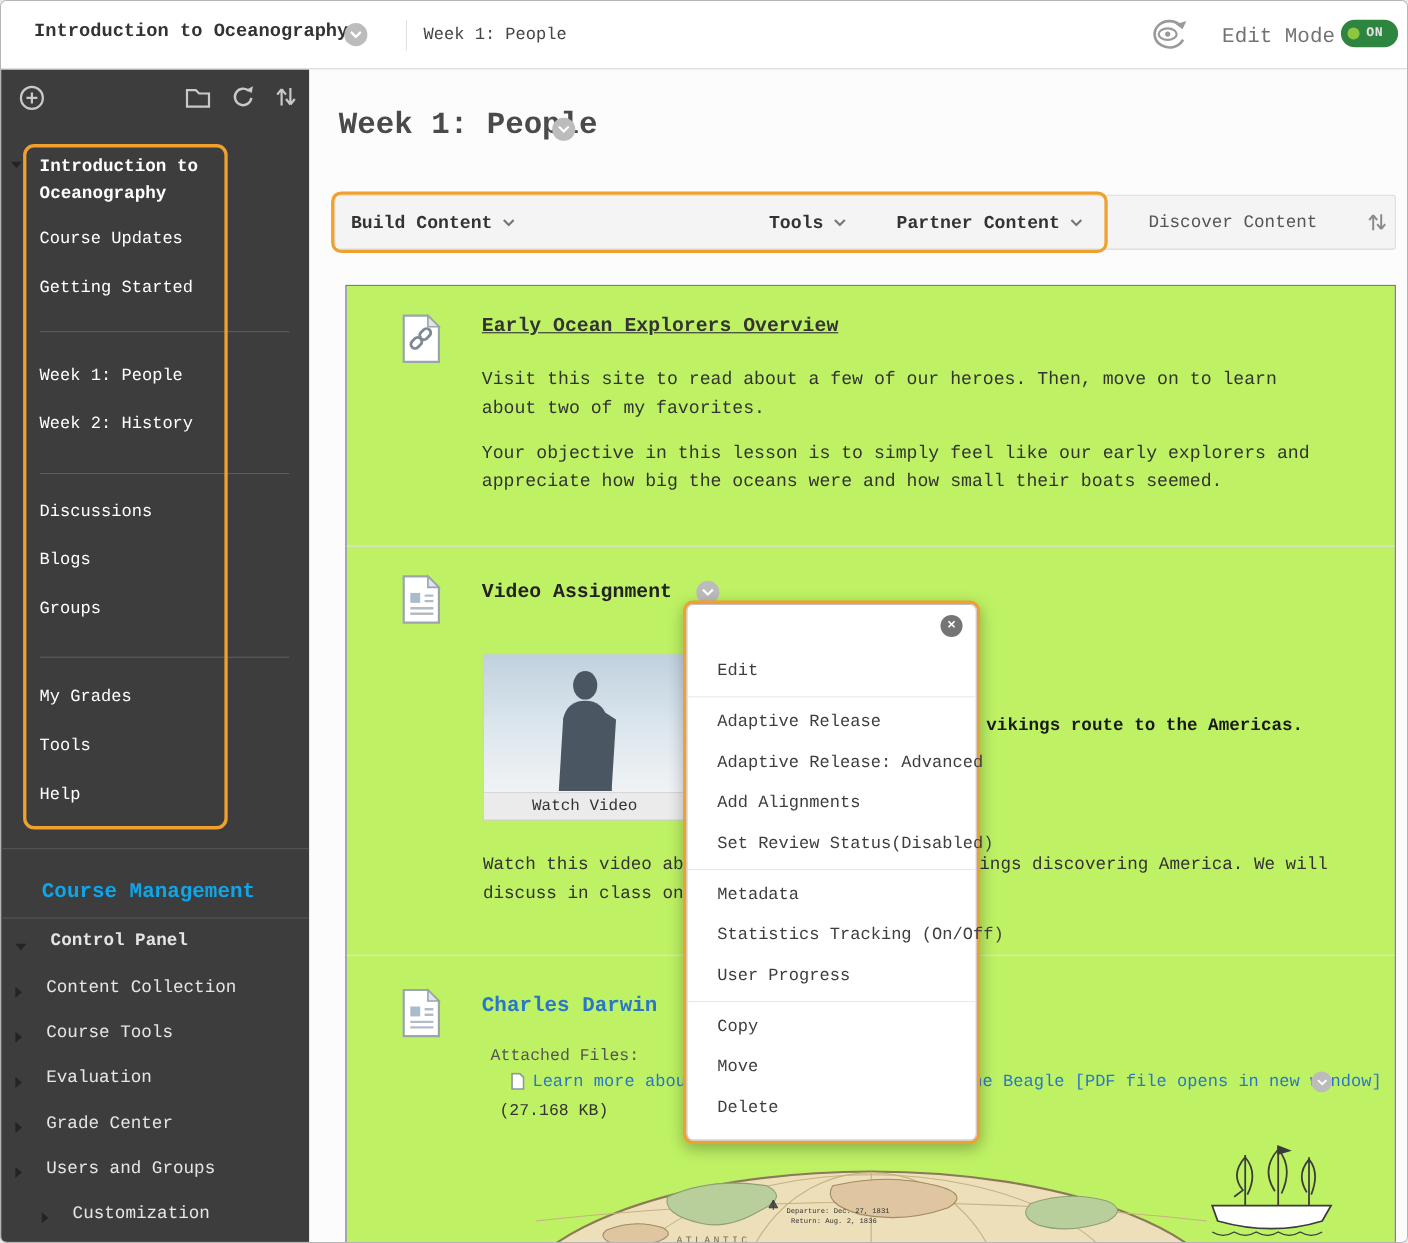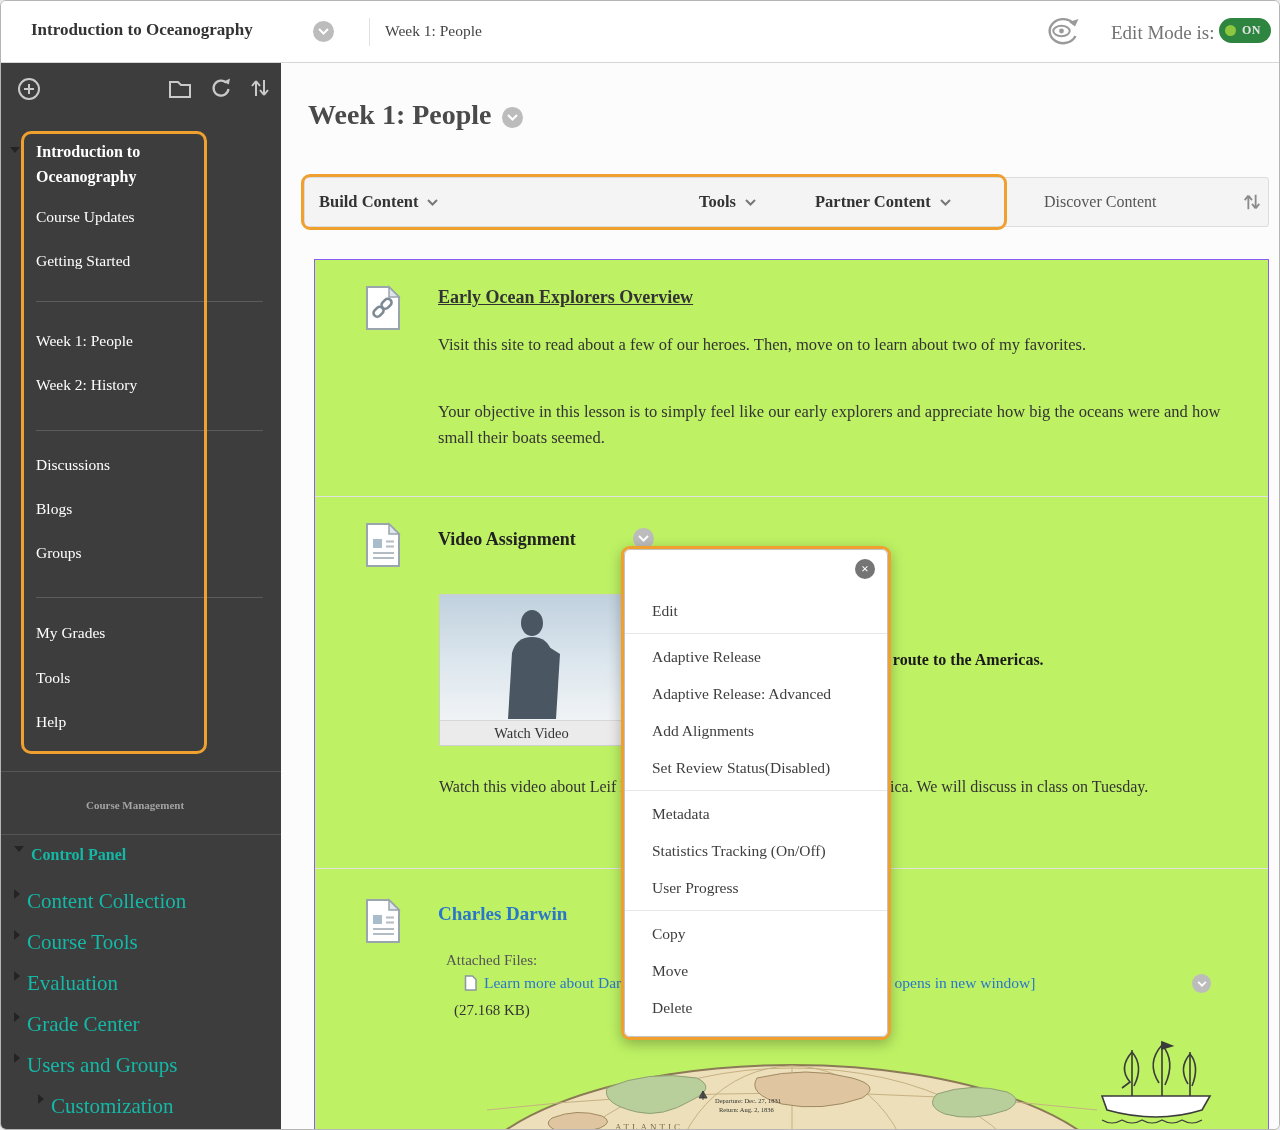--- a/index.html
+++ b/index.html
@@ -1,20 +1,20 @@
 <!DOCTYPE html>
 <html><head>
 <meta charset="utf-8">
 <style>
   * { margin:0; padding:0; box-sizing:border-box; }
   html,body { background:#e9e9e9; }
   .page {
     position:relative; width:1280px; height:1130px; margin:0 auto;
     background:#fff; border:1px solid #b5b5b5; border-radius:6px; overflow:hidden;
-    font-family:Liberation Serif, serif; color:#333;
+    font-family:Liberation Mono, monospace; color:#333;
   }
   .abs { position:absolute; }
 
   
   .topbar { position:absolute; top:0; left:0; right:0; height:62px; background:#fff; border-bottom:1px solid #d6d6d6; z-index:40; }
   .course-title { position:absolute; left:30px; top:19px; font-size:17px; font-weight:bold; color:#333; }
   .breadcrumb { position:absolute; left:384px; top:21px; font-size:15.5px; color:#444; }
   .vsep { position:absolute; left:368px; top:17px; width:1px; height:28px; background:#e0e0e0; }
   .chev-circle { position:absolute; width:21px; height:21px; border-radius:50%; background:#bcbcbc; display:flex; align-items:center; justify-content:center; cursor:pointer; }
   .editmode-label { position:absolute; left:1110px; top:21px; font-size:19px; color:#737373; }
@@ -24,23 +24,23 @@
   .preview-icon { position:absolute; left:1043px; top:14px; cursor:pointer; }
 
   
   .sidebar { position:absolute; top:62px; left:0; width:280px; bottom:0; background:#3d3d3d; z-index:10; }
   .s-icon { position:absolute; cursor:pointer; }
   .snav-title { position:absolute; left:35px; top:76px; width:165px; font-size:16px; font-weight:bold; color:#fff; line-height:25px; cursor:pointer; }
   .snav { position:absolute; left:35px; font-size:15.5px; color:#fff; cursor:pointer; white-space:nowrap; }
   .s-divider { position:absolute; left:35px; width:227px; height:1px; background:#5c5c5c; }
   .s-section-divider { position:absolute; left:0; width:280px; height:1px; background:#555; }
   .orange-box { position:absolute; border:3px solid #EFA02E; border-radius:10px; pointer-events:none; z-index:5; }
-  .cm-title { position:absolute; left:37px; top:736px; font-size:11px; font-weight:bold; color:#a3a3a3;margin-left:48px; }
-  .cp-row { position:absolute; left:13px; display:flex; align-items:flex-start; gap:7px; color:#14b8a6; cursor:pointer; }
-  .cp-row .lbl { font-size:21px; }
+  .cm-title { position:absolute; left:37px; top:736px; font-size:19px; font-weight:bold; color:#0ea5e9; }
+  .cp-row { position:absolute; left:13px; display:flex; align-items:flex-end; gap:22px; color:#e5e5e5; cursor:pointer; }
+  .cp-row .lbl { font-size:16px; }
   .cp-head .lbl { font-size:16px; font-weight:bold; }
   .tri-right { width:0; height:0; border-left:6px solid #242424; border-top:5px solid transparent; border-bottom:5px solid transparent; }
   .tri-down { width:0; height:0; border-top:6px solid #242424; border-left:5px solid transparent; border-right:5px solid transparent; }
 
   
   .main { position:absolute; top:62px; left:280px; right:0; bottom:0; background:#fcfcfc; }
   .page-title { position:absolute; left:27px; top:36px; font-size:28px; color:#4a4a4a; }
 
   .action-bar { position:absolute; left:23px; top:114px; width:965px; height:50px; background:#f4f4f4; border:1px solid #dcdcdc; border-radius:3px; }
   .ab-orange { position:absolute; left:20px; top:111px; width:706px; height:56px; border:3px solid #EFA02E; border-radius:9px; pointer-events:none; z-index:6; }

